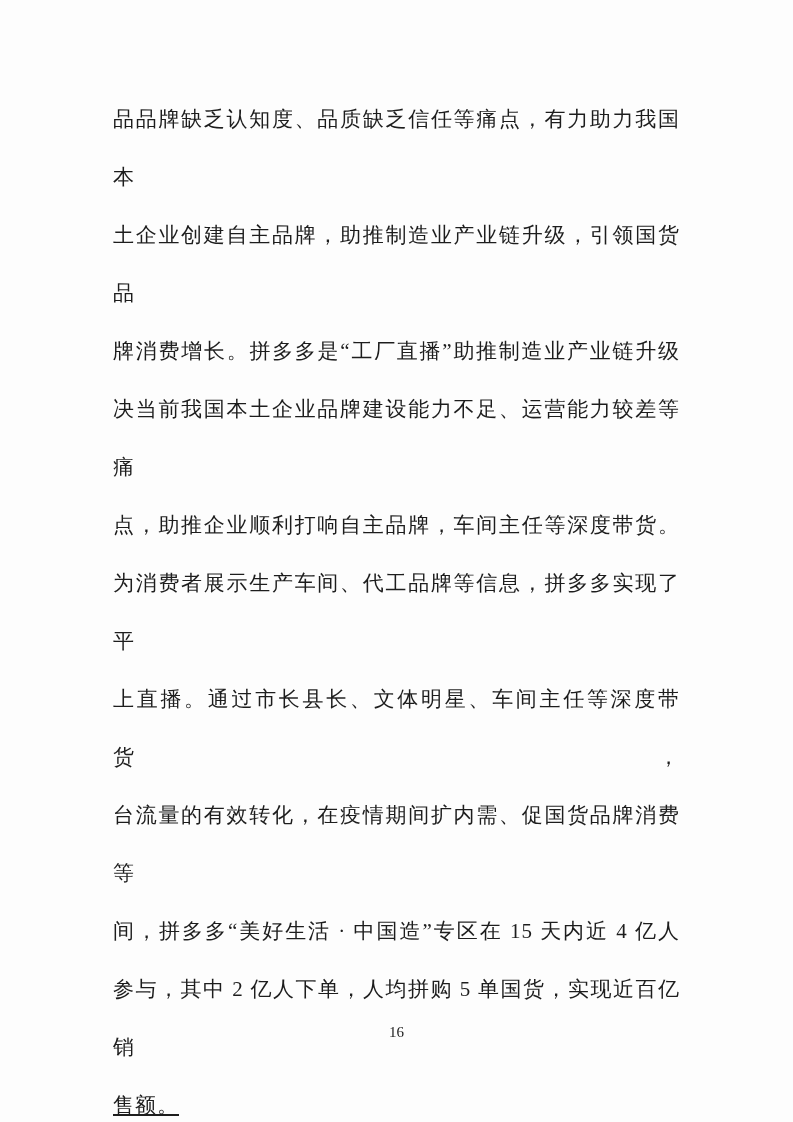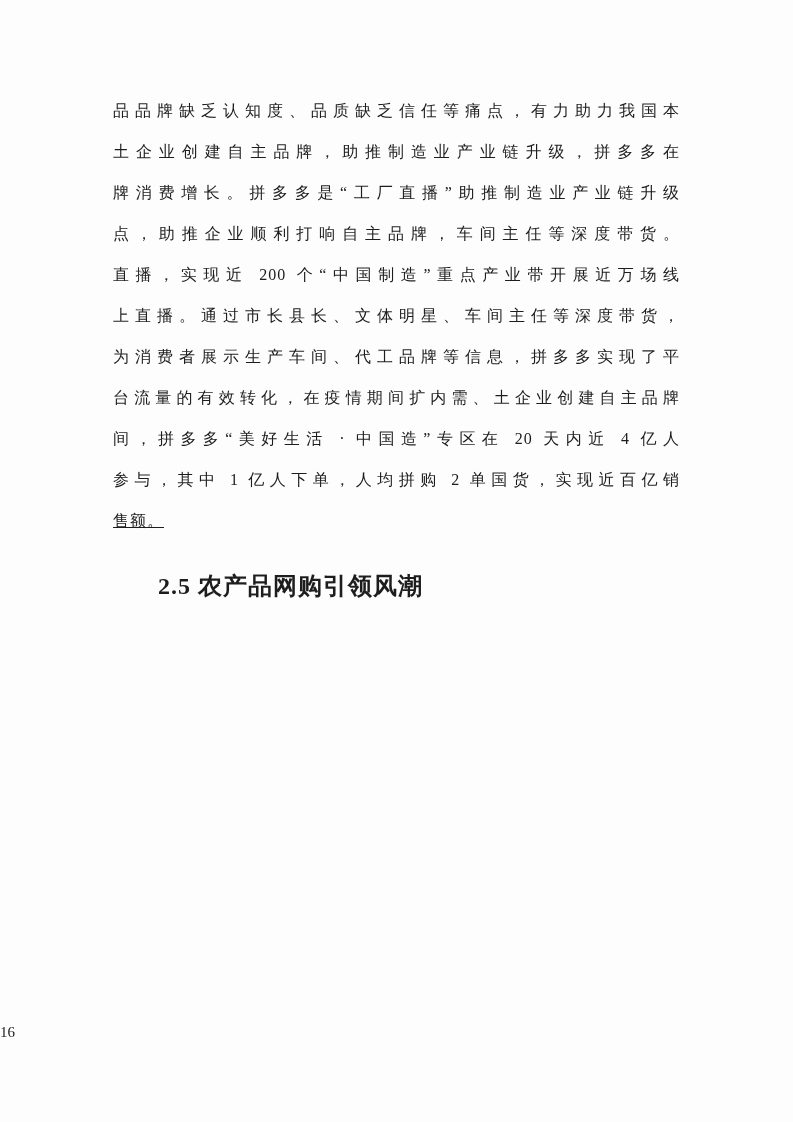--- a/index.html
+++ b/index.html
@@ -24,22 +24,22 @@
     position: absolute;
     left: 113px;
     top: 90px;
     width: 567px;
   }
   .para {
     margin: 0;
     padding: 0;
   }
   .line {
-    font-size: 16px;
-    line-height: 41px;
+    font-size: 21px;
+    line-height: 58px;
     letter-spacing: 1px;
     text-align: justify;
     text-align-last: justify;
     text-justify: inter-character;
     white-space: nowrap0; 
   }
   
   .para .line:last-child {
     text-align-last: left;
     text-decoration: underline;
@@ -50,43 +50,43 @@
     line-height: 32px;
     margin: 29px 0 28px 45px;
     letter-spacing: 1px;
     text-align: left;
   }
   .footer {
     position: absolute;
     left: 0;
     top: 1022px;
     width: 793px;
-    text-align: left;
+    text-align: center;
     font-size: 15px;
     line-height: 20px;
     color: #1d1d1d;
   }
 </style>
 </head>
 <body>
 
 <div class="page">
   <div class="content">
 
     <div class="para">
         <div class="line">品品牌缺乏认知度、品质缺乏信任等痛点，有力助力我国本</div>
-        <div class="line">土企业创建自主品牌，助推制造业产业链升级，拼多多在</div>
+        <div class="line">土企业创建自主品牌，助推制造业产业链升级，引领国货品</div>
         <div class="line">牌消费增长。拼多多是“工厂直播”助推制造业产业链升级</div>
+        <div class="line">决当前我国本土企业品牌建设能力不足、运营能力较差等痛</div>
         <div class="line">点，助推企业顺利打响自主品牌，车间主任等深度带货。</div>
-        <div class="line">直播，实现近 200 个“中国制造”重点产业带开展近万场线</div>
+        <div class="line">为消费者展示生产车间、代工品牌等信息，拼多多实现了平</div>
         <div class="line">上直播。通过市长县长、文体明星、车间主任等深度带货，</div>
-        <div class="line">为消费者展示生产车间、代工品牌等信息，拼多多实现了平</div>
-        <div class="line">台流量的有效转化，在疫情期间扩内需、土企业创建自主品牌</div>
-        <div class="line">间，拼多多“美好生活 · 中国造”专区在 20 天内近 4 亿人</div>
-        <div class="line">参与，其中 1 亿人下单，人均拼购 2 单国货，实现近百亿销</div>
+        <div class="line">台流量的有效转化，在疫情期间扩内需、促国货品牌消费等</div>
+        <div class="line">间，拼多多“美好生活 · 中国造”专区在 15 天内近 4 亿人</div>
+        <div class="line">参与，其中 2 亿人下单，人均拼购 5 单国货，实现近百亿销</div>
         <div class="line">售额。</div>
       </div>
 
     <h2 class="heading">2.5 农产品网购引领风潮</h2>
 
   </div>
 
   <div class="footer">16</div>
 </div>
 

